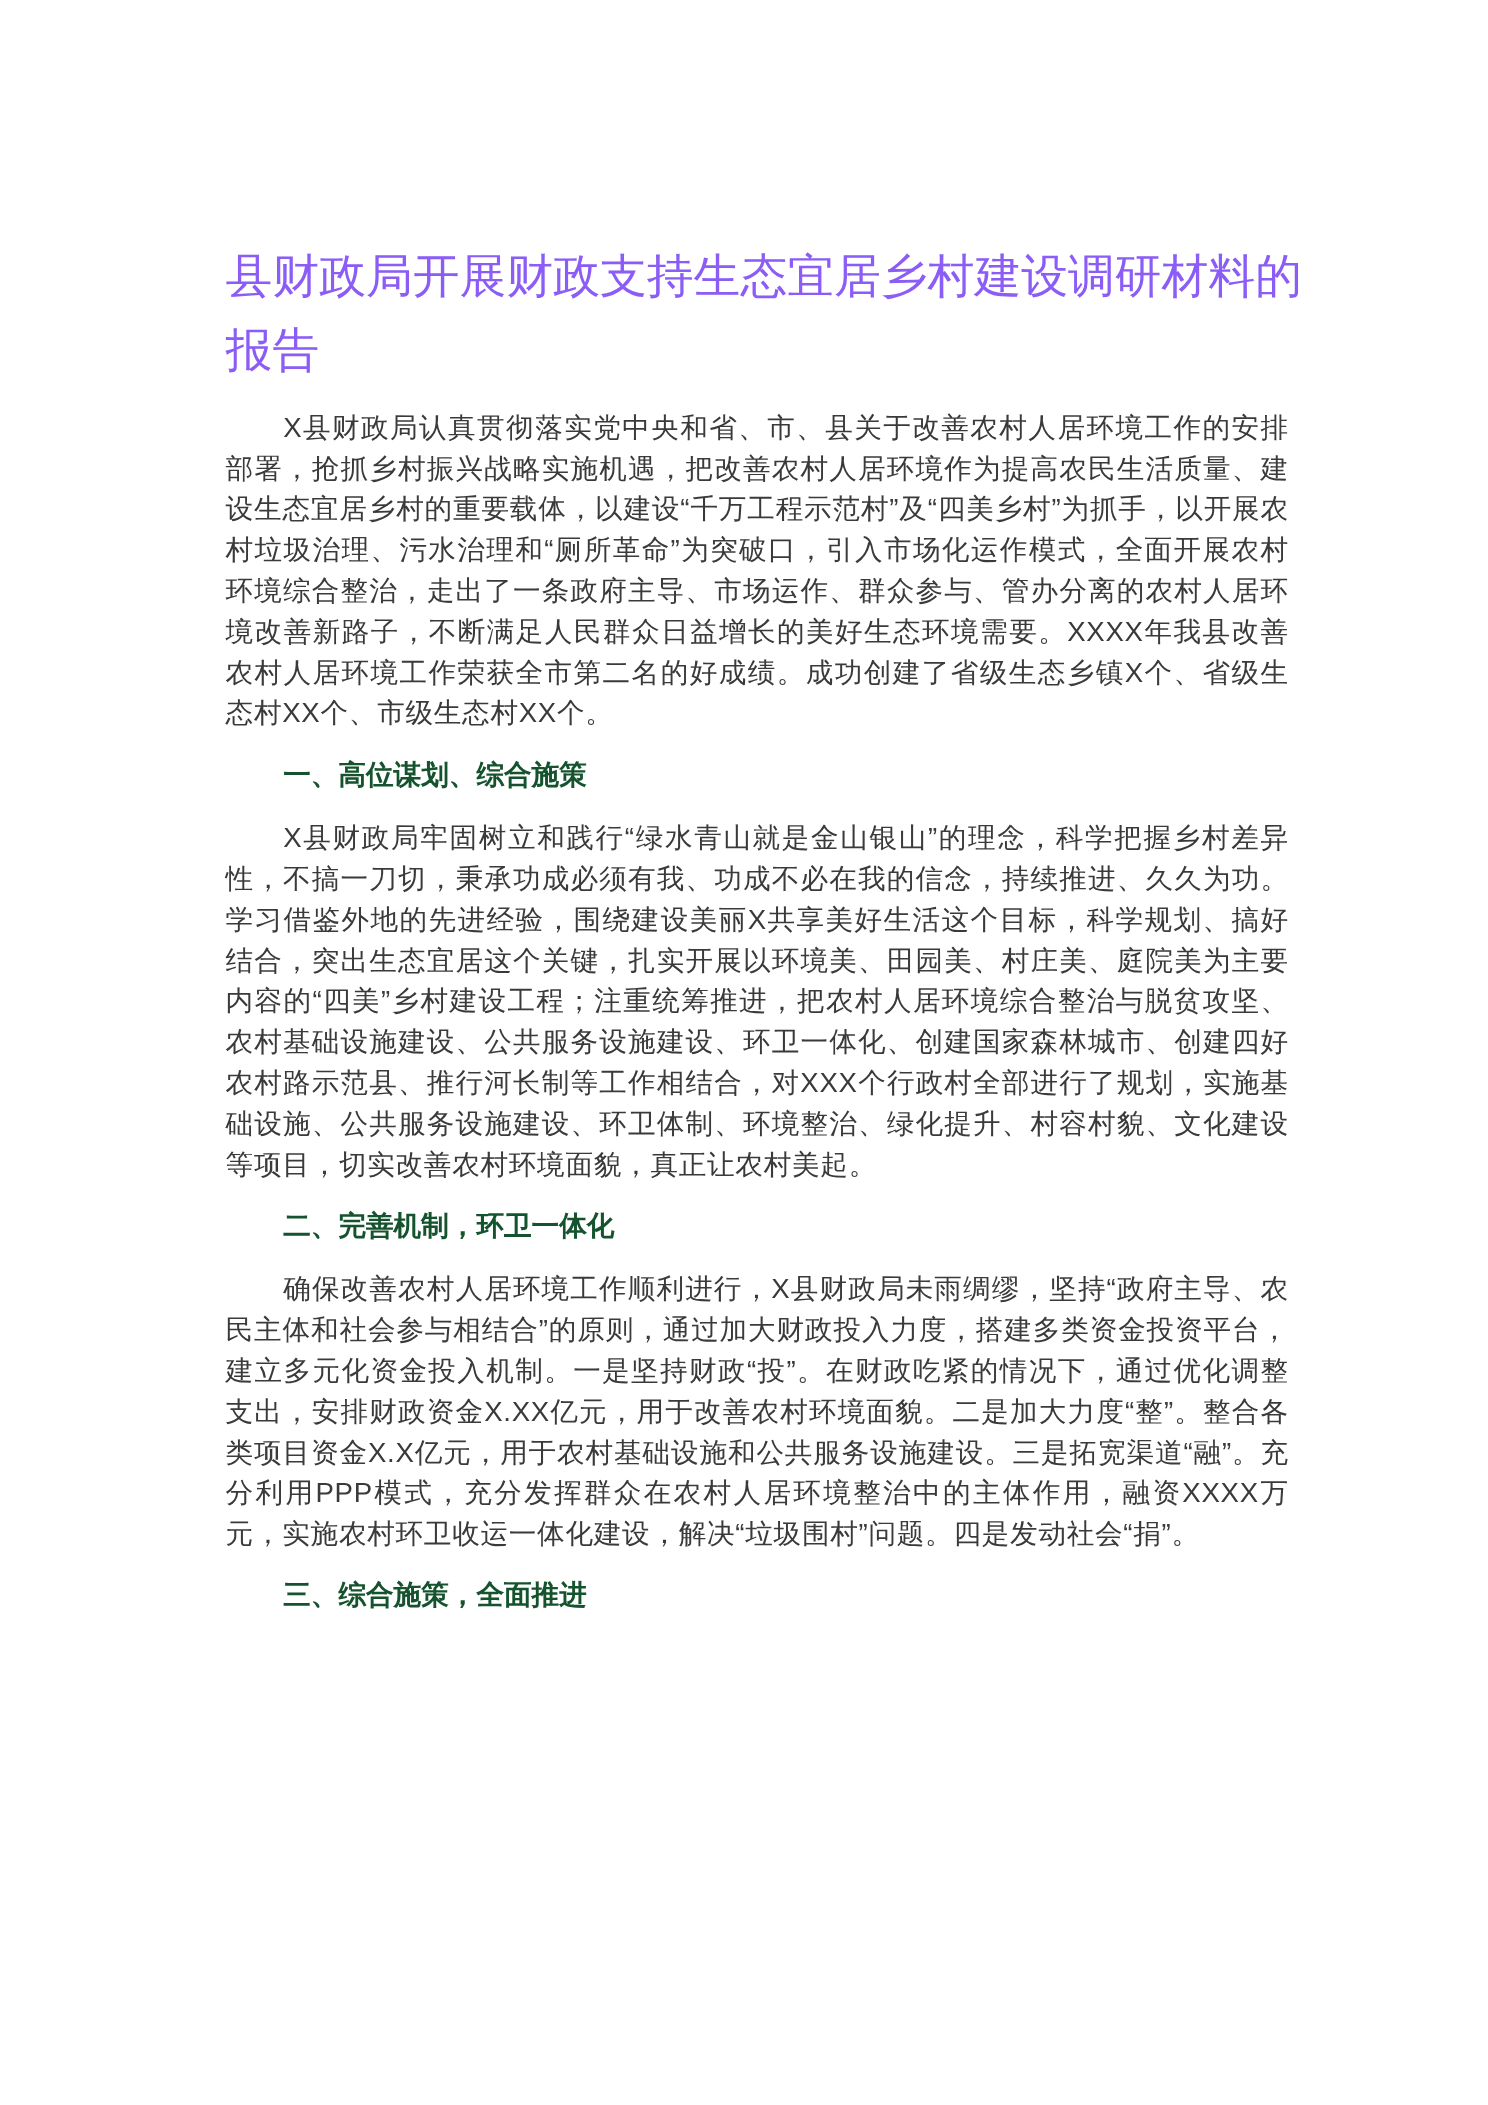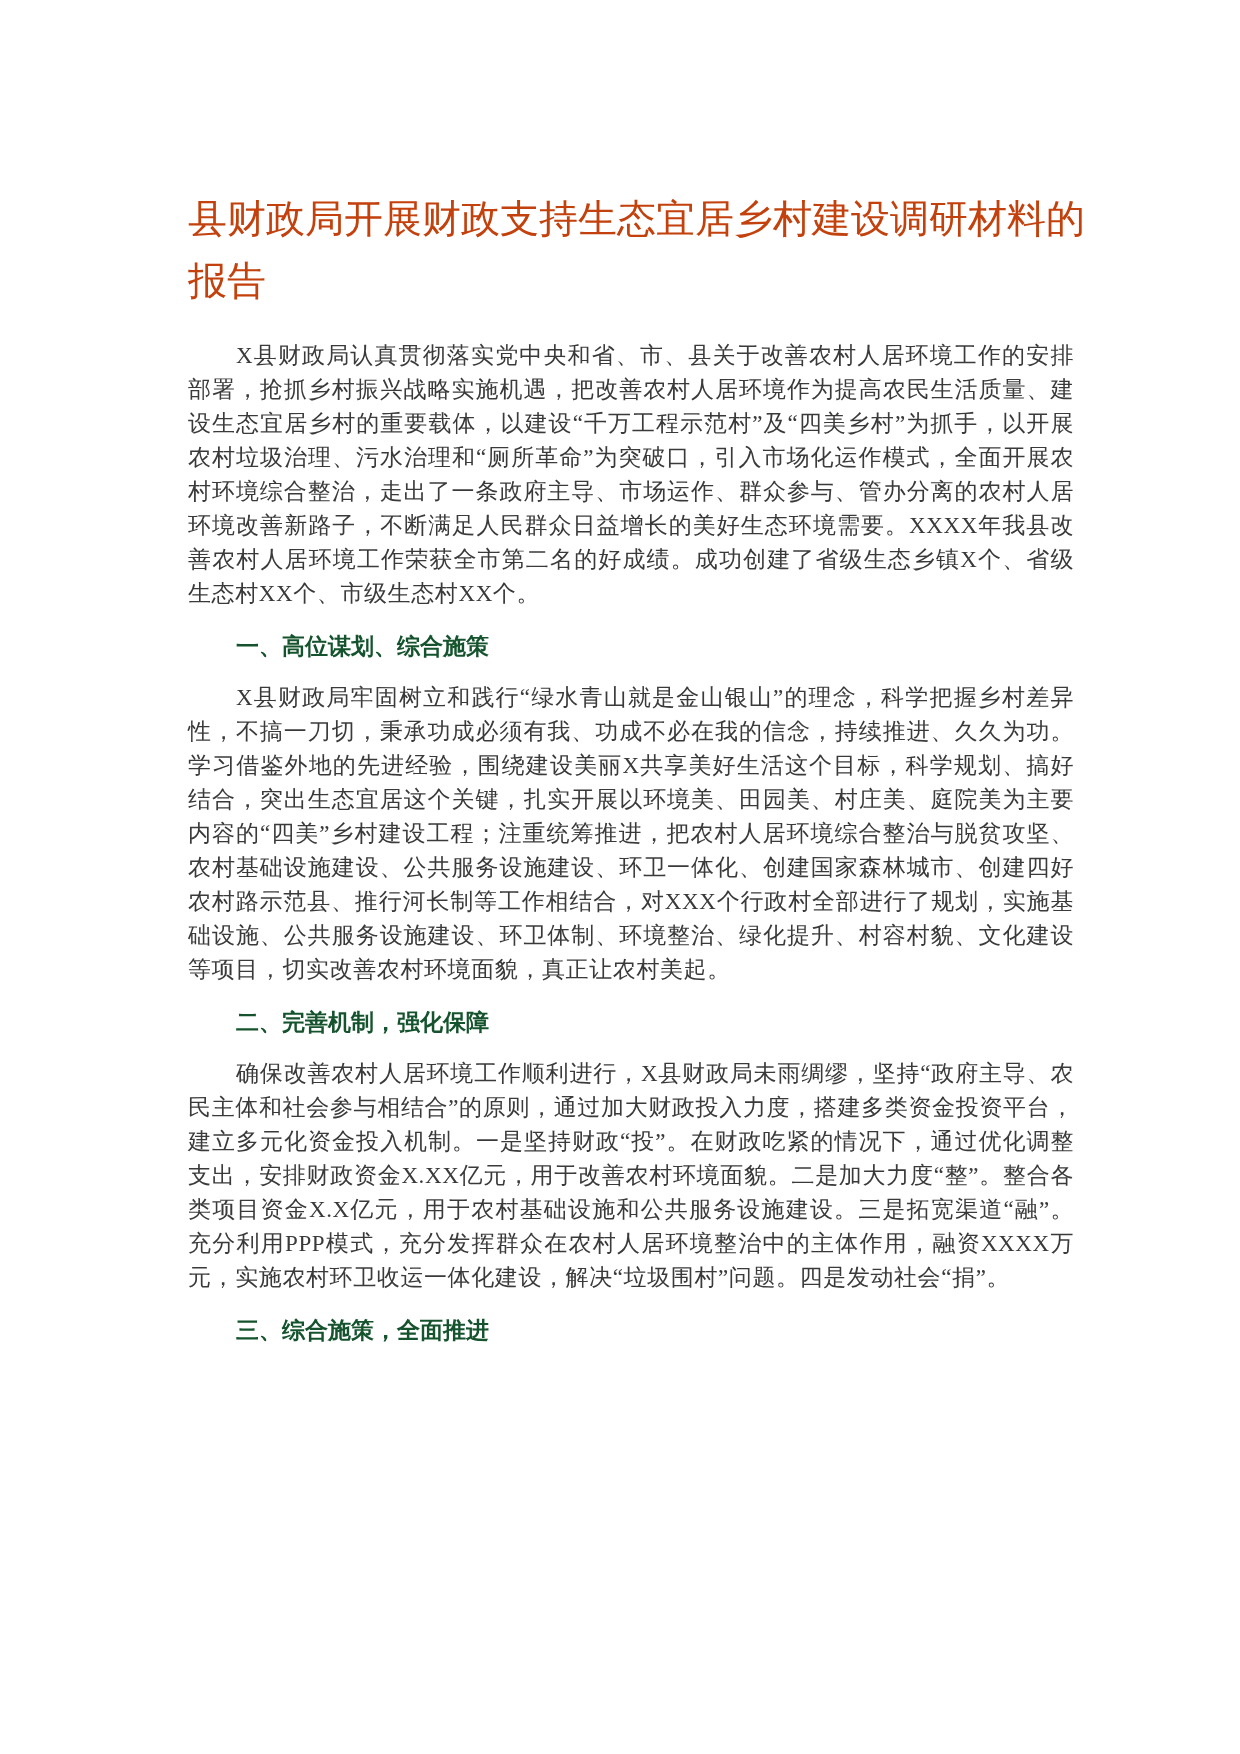--- a/index.html
+++ b/index.html
@@ -1,43 +1,43 @@
 <!DOCTYPE html>
 <html><head>
 <meta charset="utf-8">
 <style>
   html, body { margin: 0; padding: 0; background: #ffffff; }
   body { width: 1240px; height: 1754px; position: relative; overflow: hidden; }
   .page { position: absolute; left: 188px; top: 0; width: 886px; color: #333333; }
   .title {
-    position: absolute; top: 188px; left: 0; width: 900px;
+    position: absolute; top: 200px; left: 0; width: 900px;
     font-family: "DejaVu Sans", sans-serif; font-size: 39px; line-height: 62px;
-    color: #c2410c; font-weight: normal; margin: 0; letter-spacing: 0px;
+    color: #8b5cf6; font-weight: normal; margin: 0; letter-spacing: 0px;
   }
   .body-wrap { position: absolute; top: 339px; left: 0; width: 886px; }
   .para {
-    font-family: Liberation Serif, serif; font-size: 23px; line-height: 34px;
+    font-family: Liberation Sans, sans-serif; font-size: 23px; line-height: 34px;
     color: #3a3a3a; text-indent: 48px; margin: 0 0 18px 0; text-align: justify;
     letter-spacing: 0.6px;
   }
   .heading {
     font-family: "DejaVu Sans", sans-serif; font-weight: bold; font-size: 23px;
     line-height: 34px; color: #14532d; text-indent: 48px; margin: 0 0 18px 0;
   }
 </style>
 </head>
 <body>
 
 <div class="page">
   <h1 class="title">县财政局开展财政支持生态宜居乡村建设调研材料的报告</h1>
 
   <div class="body-wrap">
     <p class="para">X县财政局认真贯彻落实党中央和省、市、县关于改善农村人居环境工作的安排部署，抢抓乡村振兴战略实施机遇，把改善农村人居环境作为提高农民生活质量、建设生态宜居乡村的重要载体，以建设“千万工程示范村”及“四美乡村”为抓手，以开展农村垃圾治理、污水治理和“厕所革命”为突破口，引入市场化运作模式，全面开展农村环境综合整治，走出了一条政府主导、市场运作、群众参与、管办分离的农村人居环境改善新路子，不断满足人民群众日益增长的美好生态环境需要。XXXX年我县改善农村人居环境工作荣获全市第二名的好成绩。成功创建了省级生态乡镇X个、省级生态村XX个、市级生态村XX个。</p>
 
     <p class="heading">一、高位谋划、综合施策</p>
     <p class="para">X县财政局牢固树立和践行“绿水青山就是金山银山”的理念，科学把握乡村差异性，不搞一刀切，秉承功成必须有我、功成不必在我的信念，持续推进、久久为功。学习借鉴外地的先进经验，围绕建设美丽X共享美好生活这个目标，科学规划、搞好结合，突出生态宜居这个关键，扎实开展以环境美、田园美、村庄美、庭院美为主要内容的“四美”乡村建设工程；注重统筹推进，把农村人居环境综合整治与脱贫攻坚、农村基础设施建设、公共服务设施建设、环卫一体化、创建国家森林城市、创建四好农村路示范县、推行河长制等工作相结合，对XXX个行政村全部进行了规划，实施基础设施、公共服务设施建设、环卫体制、环境整治、绿化提升、村容村貌、文化建设等项目，切实改善农村环境面貌，真正让农村美起。</p>
 
-    <p class="heading">二、完善机制，强化保障</p>
+    <p class="heading">二、完善机制，环卫一体化</p>
     <p class="para">确保改善农村人居环境工作顺利进行，X县财政局未雨绸缪，坚持“政府主导、农民主体和社会参与相结合”的原则，通过加大财政投入力度，搭建多类资金投资平台，建立多元化资金投入机制。一是坚持财政“投”。在财政吃紧的情况下，通过优化调整支出，安排财政资金X.XX亿元，用于改善农村环境面貌。二是加大力度“整”。整合各类项目资金X.X亿元，用于农村基础设施和公共服务设施建设。三是拓宽渠道“融”。充分利用PPP模式，充分发挥群众在农村人居环境整治中的主体作用，融资XXXX万元，实施农村环卫收运一体化建设，解决“垃圾围村”问题。四是发动社会“捐”。</p>
 
     <p class="heading">三、综合施策，全面推进</p>
   </div>
 </div>
 
 </body></html>

